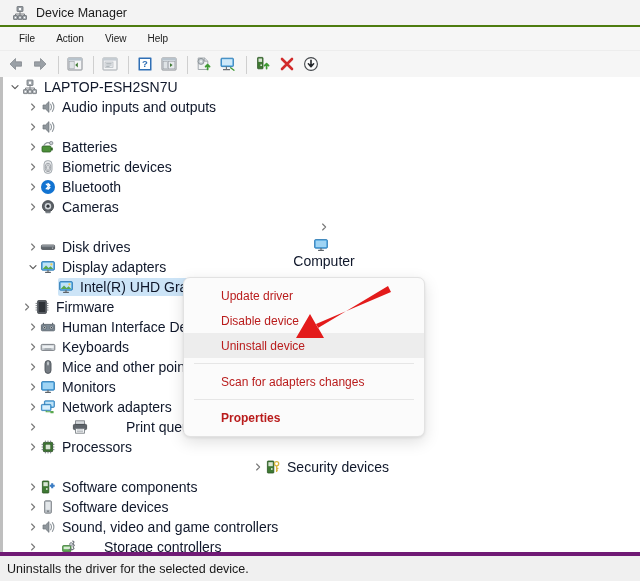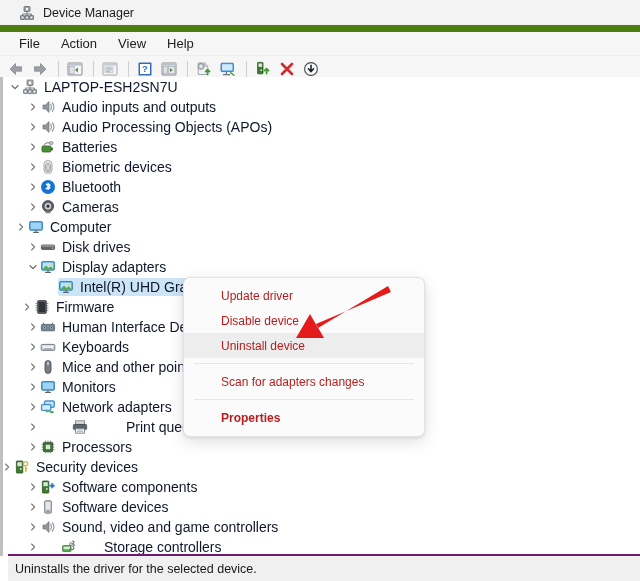--- a/index.html
+++ b/index.html
@@ -10,37 +10,37 @@
     font-size:12.5px;
     color:#1a1a1a;
     overflow:hidden;
     position:relative;
   }
   
   #titlebar{
     height:25px;
     background:#f3f3f3;
     display:flex;align-items:center;
-    padding-left:19px;
-    border-bottom:7px solid #4d7c0f;
+    padding-left:12px;
+    border-bottom:2px solid #4d7c0f;
     position:relative;
   }
   #titlebar .tb-icon{width:16px;height:16px;margin-right:8px;flex:0 0 auto;}
   #titlebar .tb-text{font-size:12.5px;color:#1b1b1b;}
 
   
   #menubar{
     height:23px;
     background:#f6f6f6;
     display:flex;align-items:center;
     padding-left:10px;
     border-bottom:1px solid #ededed;
   }
   #menubar .mi{
-    font-size:13px;color:#202020;
+    font-size:10px;color:#202020;
     padding:2px 9px;margin-right:3px;
     border-radius:3px;cursor:default;
   }
 
   
   #toolbar{
     height:28px;
     background:#f6f6f6;
     display:flex;align-items:center;
     padding-left:5px;
@@ -100,23 +100,23 @@
   }
   .cmi.hl{background:#ededed;}
   .cmi.bold{font-weight:bold;}
   .cmsep{height:1px;background:#e6e6e6;margin:5px 10px;}
 
   
   #redarrow{position:absolute;left:270px;top:282px;z-index:60;pointer-events:none;}
 
   
   #statusbar{
-    position:absolute;left:8px;right:0;bottom:0;height:25px;
+    position:absolute;left:0;right:0;bottom:0;height:25px;
     background:#f0f0f0;
-    border-top:2px solid #701a75;
+    border-top:4px solid #701a75;
     display:flex;align-items:center;
     padding-left:7px;
   }
   #statusbar .stext{font-size:12.5px;color:#171717;}
 </style>
 </head>
 <body>
 
 <div id="titlebar">
   <span class="tb-icon">
@@ -263,21 +263,20 @@
     <div class="trow" style="padding-left: 26px;">
       <span class="chev">
         <svg width="10" height="10" viewBox="0 0 10 10">
           <path d="M3.6 2 L6.6 5 L3.6 8" fill="none" stroke="#7a7a7a" stroke-width="1.15" stroke-linecap="round" stroke-linejoin="round"></path>
         </svg>
       </span>
       <span class="ticon"><svg width="16" height="16" viewBox="0 0 16 16">
           <path d="M3 6h2.5L9 2.6v10.8L5.5 10H3z" fill="#8f969c" stroke="#6c7378" stroke-width=".7" stroke-linejoin="round"></path>
           <path d="M10.6 5.2c1 1.6 1 4 0 5.6M12.4 3.6c1.7 2.5 1.7 6.3 0 8.8" stroke="#8f969c" stroke-width="1.1" fill="none" stroke-linecap="round"></path>
         </svg></span>
-      <span class="tlabel">Audio Processing Objects (APOs)</span>
     </div>
     <div class="trow" style="padding-left: 26px;">
       <span class="chev">
         <svg width="10" height="10" viewBox="0 0 10 10">
           <path d="M3.6 2 L6.6 5 L3.6 8" fill="none" stroke="#7a7a7a" stroke-width="1.15" stroke-linecap="round" stroke-linejoin="round"></path>
         </svg>
       </span>
       <span class="ticon"><svg width="16" height="16" viewBox="0 0 16 16">
           <rect x="2" y="7" width="9" height="6" rx="1.2" fill="#4c8f3a" stroke="#2f6124" stroke-width=".8"></rect>
           <rect x="11" y="8.6" width="1.8" height="2.8" rx=".4" fill="#2f6124"></rect>
@@ -318,21 +317,21 @@
         </svg>
       </span>
       <span class="ticon"><svg width="16" height="16" viewBox="0 0 16 16">
           <circle cx="8" cy="7.2" r="5.6" fill="#5b6066" stroke="#3c4045" stroke-width=".8"></circle>
           <circle cx="8" cy="7.2" r="3.2" fill="#cfd4d8"></circle>
           <circle cx="8" cy="7.2" r="1.6" fill="#30343a"></circle>
           <rect x="5.4" y="12.4" width="5.2" height="1.8" rx=".7" fill="#7d8389"></rect>
         </svg></span>
       <span class="tlabel">Cameras</span>
     </div>
-    <div class="trow" style="padding-left: 14px;">
+    <div class="trow" style="padding-left: 8px; flex-direction: column;">
       <span class="chev">
         <svg width="10" height="10" viewBox="0 0 10 10">
           <path d="M3.6 2 L6.6 5 L3.6 8" fill="none" stroke="#7a7a7a" stroke-width="1.15" stroke-linecap="round" stroke-linejoin="round"></path>
         </svg>
       </span>
       <span class="ticon"><svg width="16" height="16" viewBox="0 0 16 16">
           <rect x="1.6" y="2.6" width="12.8" height="8.6" rx="1" fill="#4aa3e0" stroke="#2f7ab3" stroke-width=".9"></rect>
           <rect x="2.7" y="3.6" width="10.6" height="6.5" fill="#9fd4f4"></rect>
           <path d="M5.6 13.4h4.8M8 11.2v2.2" stroke="#5d6369" stroke-width="1.1" fill="none" stroke-linecap="round"></path>
         </svg></span>
@@ -482,21 +481,21 @@
           <path d="M3.6 2 L6.6 5 L3.6 8" fill="none" stroke="#7a7a7a" stroke-width="1.15" stroke-linecap="round" stroke-linejoin="round"></path>
         </svg>
       </span>
       <span class="ticon"><svg width="16" height="16" viewBox="0 0 16 16">
           <rect x="3.4" y="3.4" width="9.2" height="9.2" rx=".6" fill="#3f7a33" stroke="#2a5322" stroke-width=".9"></rect>
           <rect x="5.2" y="5.2" width="5.6" height="5.6" fill="#d9e5d5" stroke="#2a5322" stroke-width=".7"></rect>
           <path d="M5.4 3.4V1.6M8 3.4V1.6M10.6 3.4V1.6M5.4 12.6v1.8M8 12.6v1.8M10.6 12.6v1.8M3.4 5.4H1.6M3.4 8H1.6M3.4 10.6H1.6M12.6 5.4h1.8M12.6 8h1.8M12.6 10.6h1.8" stroke="#6f757b" stroke-width=".9"></path>
         </svg></span>
       <span class="tlabel">Processors</span>
     </div>
-    <div class="trow" style="">
+    <div class="trow" style=" justify-content: center;">
       <span class="chev">
         <svg width="10" height="10" viewBox="0 0 10 10">
           <path d="M3.6 2 L6.6 5 L3.6 8" fill="none" stroke="#7a7a7a" stroke-width="1.15" stroke-linecap="round" stroke-linejoin="round"></path>
         </svg>
       </span>
       <span class="ticon"><svg width="16" height="16" viewBox="0 0 16 16">
           <rect x="2.4" y="2" width="6.4" height="12" rx=".6" fill="#3f7a33" stroke="#2a5322" stroke-width=".8"></rect>
           <rect x="3.4" y="3.2" width="4.4" height="4" fill="#d9e5d5"></rect>
           <circle cx="6.8" cy="10" r=".9" fill="#d9e5d5"></circle>
           <circle cx="11.6" cy="4.8" r="2.1" fill="none" stroke="#d8b43c" stroke-width="1.3"></circle>

